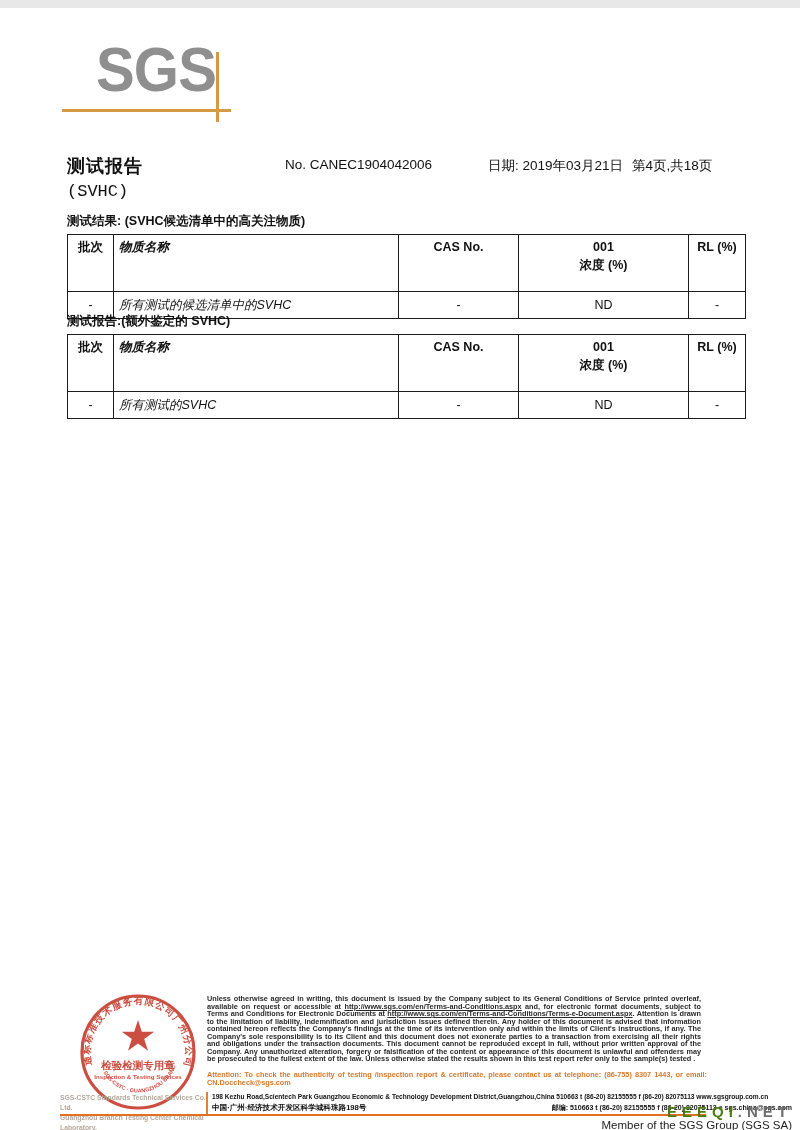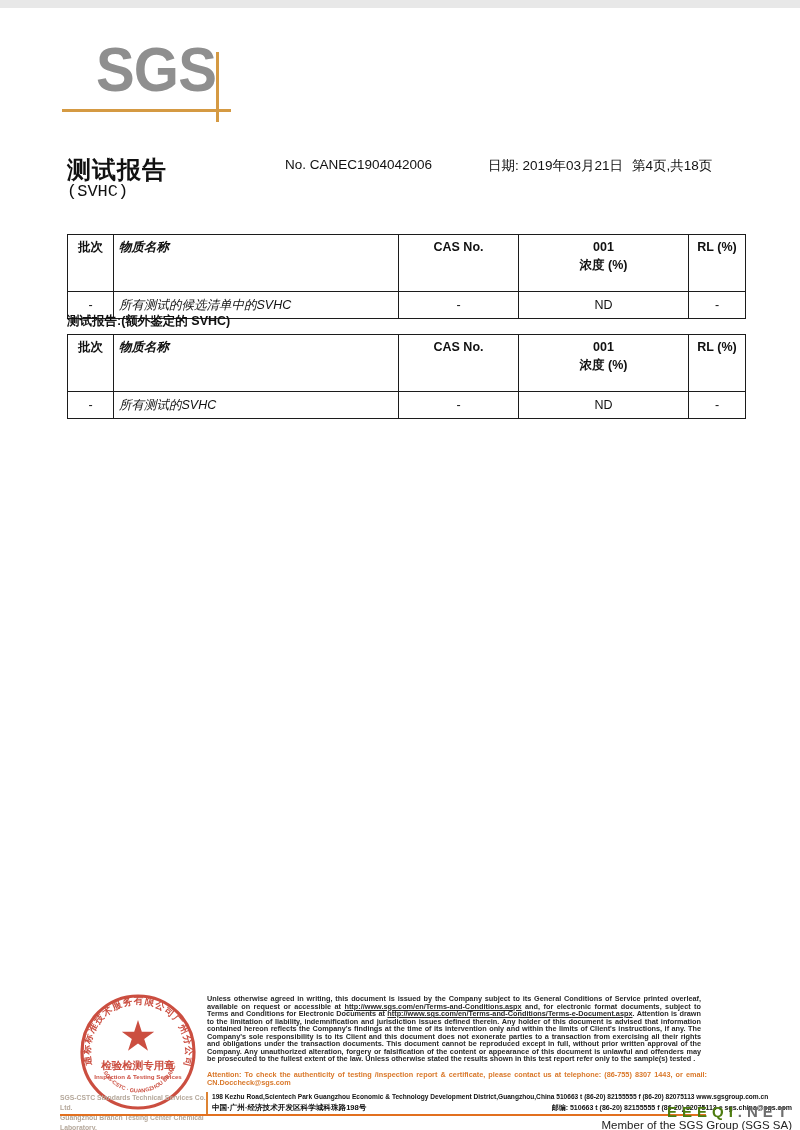--- a/index.html
+++ b/index.html
@@ -13,21 +13,21 @@
   
   .logo-text{
     left:96px;top:30px;font-size:66px;font-weight:bold;color:#8f8f8f;
     transform:scale(0.88,0.95);transform-origin:left top;letter-spacing:-1px;
     line-height:1;
   }
   .logo-hline{left:62px;top:101px;width:169px;height:3px;background:#d59a43;}
   .logo-vline{left:216px;top:44px;width:3px;height:70px;background:#d59a43;}
 
   
-  .doc-title{left:67px;top:146px;font-size:24px;font-weight:bold;letter-spacing:1px;}
+  .doc-title{left:67px;top:146px;font-size:18px;font-weight:bold;letter-spacing:1px;}
   .doc-subtitle{left:67px;top:174px;font-size:17px;font-family:Liberation Mono, monospace;}
   .report-no{left:285px;top:149px;font-size:13.5px;}
   .report-date{left:488px;top:149px;font-size:13.5px;}
   .page-info{left:632px;top:149px;font-size:13.5px;}
 
   
   .section-title{font-size:12.5px;font-weight:bold;left:67px;}
   .t1-title{top:205px;}
   .t2-title{top:305px;}
   .result-table{border-collapse:collapse;left:67px;table-layout:fixed;width:678px;
@@ -78,20 +78,21 @@
   <div class="abs logo-text">SGS</div>
   <div class="abs logo-hline"></div>
   <div class="abs logo-vline"></div>
 
   <div class="abs doc-title">测试报告</div>
   <div class="abs doc-subtitle">(SVHC)</div>
   <div class="abs report-no">No. CANEC1904042006</div>
   <div class="abs report-date">日期: 2019年03月21日</div>
   <div class="abs page-info">第4页,共18页</div>
 
+  <div class="abs section-title t1-title">测试结果: (SVHC候选清单中的高关注物质)</div>
   <table class="abs result-table t1">
     <colgroup>
       <col class="col-batch">
         <col class="col-substance">
         <col class="col-cas">
         <col class="col-conc">
         <col class="col-rl">
     </colgroup>
     <thead>
         <tr>

